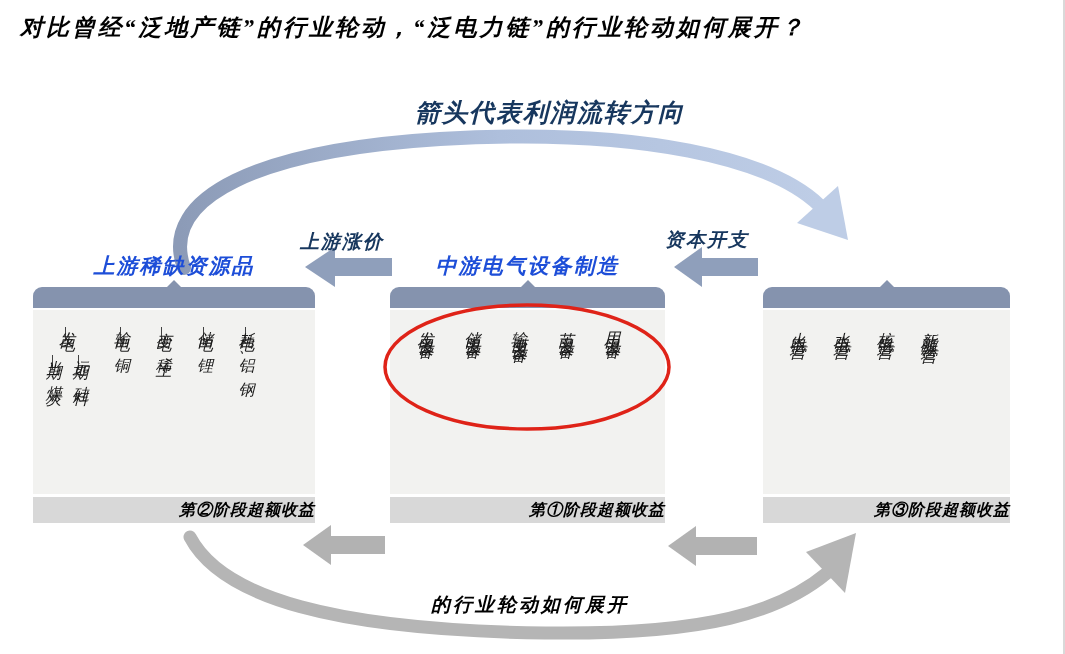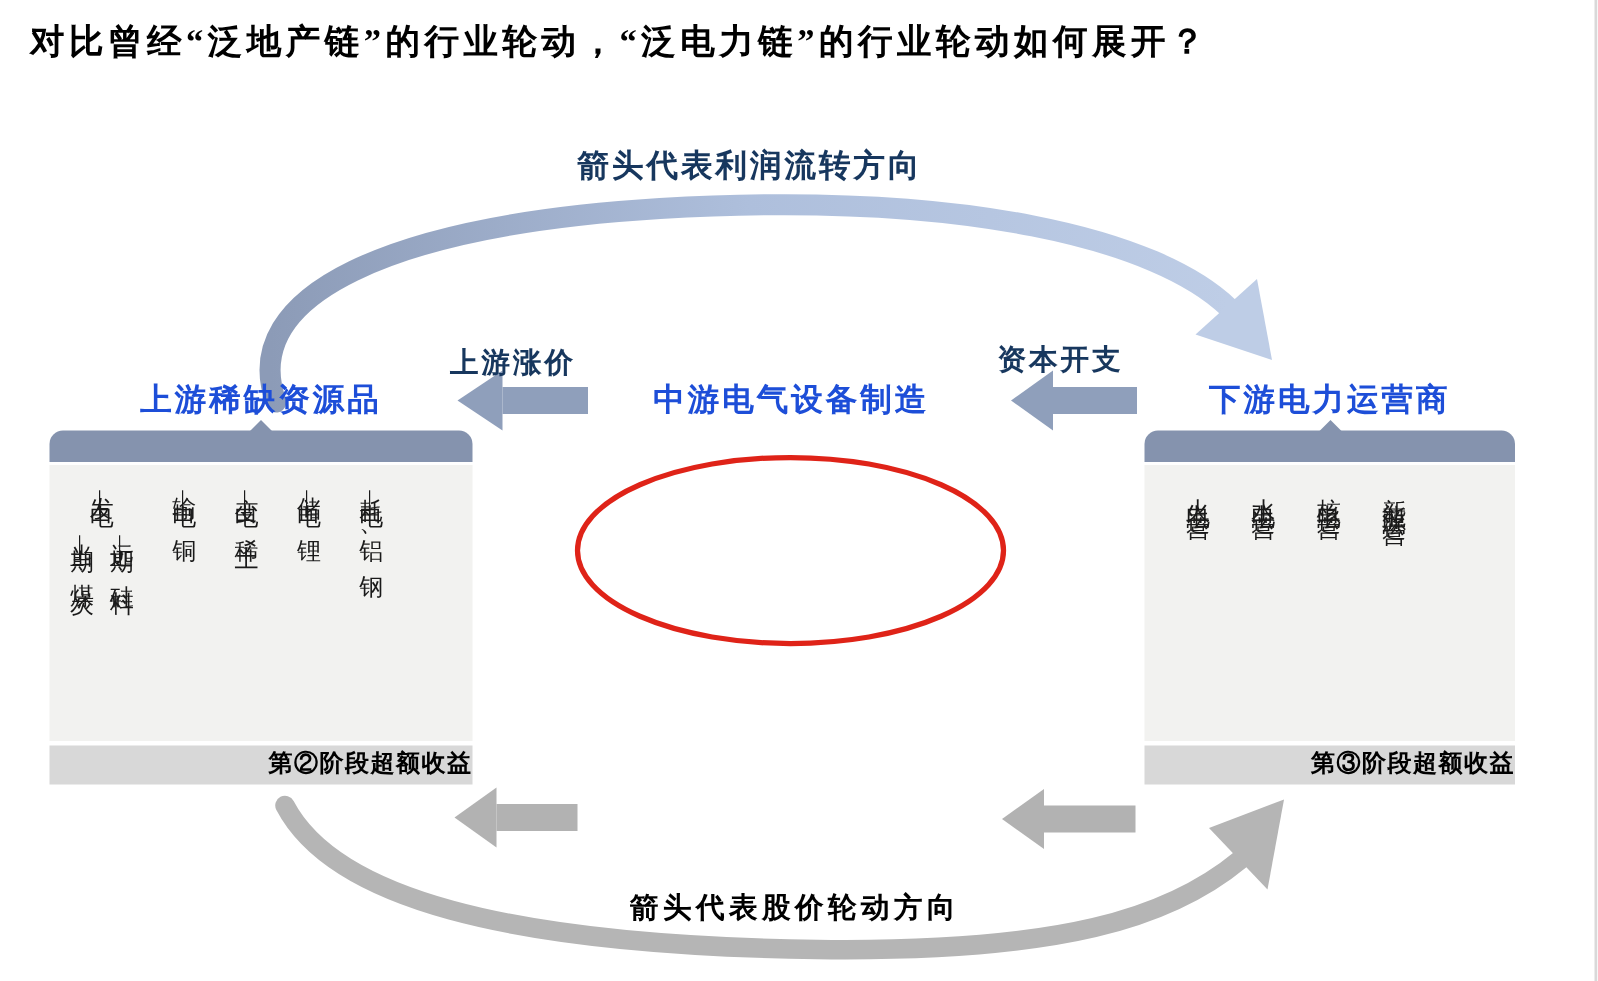--- a/index.html
+++ b/index.html
@@ -1,27 +1,27 @@
 <!DOCTYPE html>
 <html><head>
 <meta charset="utf-8">
 <style>
   html,body{margin:0;padding:0;background:#fff;}
   #page{
     position:relative;width:1065px;height:654px;background:#fff;overflow:hidden;
     font-family:"Liberation Serif","DejaVu Serif",serif;
     border-right:2px solid #d9d9d9;box-sizing:border-box;
   }
-  .abs{position:absolute;}
+  .abs{position:absolute;font-style:italic;}
   #title{
     left:20px;top:12px;width:1000px;
     font-size:23px;font-weight:bold;color:#000;letter-spacing:3px;
   }
   .navy-label{color:#17375E;font-weight:bold;}
-  #profit-arc-label{left:385px;top:96px;width:300px;text-align:left;font-size:21px;letter-spacing:2px;}
+  #profit-arc-label{left:385px;top:96px;width:300px;text-align:right;font-size:25px;letter-spacing:2px;}
   #price-label{left:393px;top:140px;width:260px;text-align:center;font-size:21px;letter-spacing:4px;}
   #upstream-price-label{left:300px;top:229px;font-size:19px;letter-spacing:2px;}
   #capex-label{left:665px;top:227px;font-size:19px;letter-spacing:2px;}
   #stock-arc-label{left:395px;top:592px;width:270px;text-align:center;font-size:19px;font-weight:bold;color:#000;letter-spacing:3px;}
   .box-header{
     top:252px;text-align:center;font-size:21px;font-weight:bold;color:#1d4ed8;letter-spacing:2px;
   }
   .box{top:287px;height:236px;}
   .box-bar{
     position:absolute;left:0;top:0;right:0;height:21px;
@@ -97,25 +97,24 @@
       <rect x="696" y="537" width="61" height="18" fill="#B2B2B2"></rect>
       <polygon points="668,546 696,526 696,566" fill="#B2B2B2"></polygon>
     </g>
   </svg>
 
   <div class="abs" id="title">对比曾经“泛地产链”的行业轮动，“泛电力链”的行业轮动如何展开？</div>
 
   <div class="abs navy-label" id="profit-arc-label">箭头代表利润流转方向</div>
   <div class="abs navy-label" id="upstream-price-label">上游涨价</div>
   <div class="abs navy-label" id="capex-label">资本开支</div>
-  <div class="abs" id="stock-arc-label">箭头代表股价轮动方向</div>
+  <div class="abs" id="stock-arc-label">的行业轮动如何展开</div>
 
   <div class="abs box-header" style="left:33px;width:282px;">上游稀缺资源品</div>
   <div class="abs box-header" style="left:390px;width:275px;">中游电气设备制造</div>
-  <div class="abs box-header" style="left:763px;width:247px;">下游电力运营商</div>
 
   <div class="abs box" id="box-upstream" style="left:33px;width:282px;">
     <div class="box-bar">
         <div class="box-notch"></div>
       </div>
     <div class="box-body">
       <div class="col-group">
         <span class="vtext">发电—</span>
         <div class="subrow">
           <span class="vtext">当期—煤炭</span>
@@ -123,20 +122,33 @@
         </div>
       </div>
       <span class="vtext">输电—铜</span>
       <span class="vtext">变电—稀土</span>
       <span class="vtext">储电—锂</span>
       <span class="vtext">耗电—铝、钢</span>
     </div>
     <div class="box-footer">第②阶段超额收益</div>
   </div>
 
+  <div class="abs box" id="box-midstream" style="left:390px;width:275px;">
+    <div class="box-bar">
+        <div class="box-notch"></div>
+      </div>
+    <div class="box-body">
+      <span class="vtext">发电设备</span>
+      <span class="vtext">储电设备</span>
+      <span class="vtext">输变电设备</span>
+      <span class="vtext">节电设备</span>
+      <span class="vtext">用电设备</span>
+    </div>
+    <div class="box-footer">第①阶段超额收益</div>
+  </div>
 
   <div class="abs box" id="box-downstream" style="left:763px;width:247px;">
     <div class="box-bar">
         <div class="box-notch"></div>
       </div>
     <div class="box-body">
       <span class="vtext">火电运营</span>
       <span class="vtext">水电运营</span>
       <span class="vtext">核电运营</span>
       <span class="vtext">新能源运营</span>

